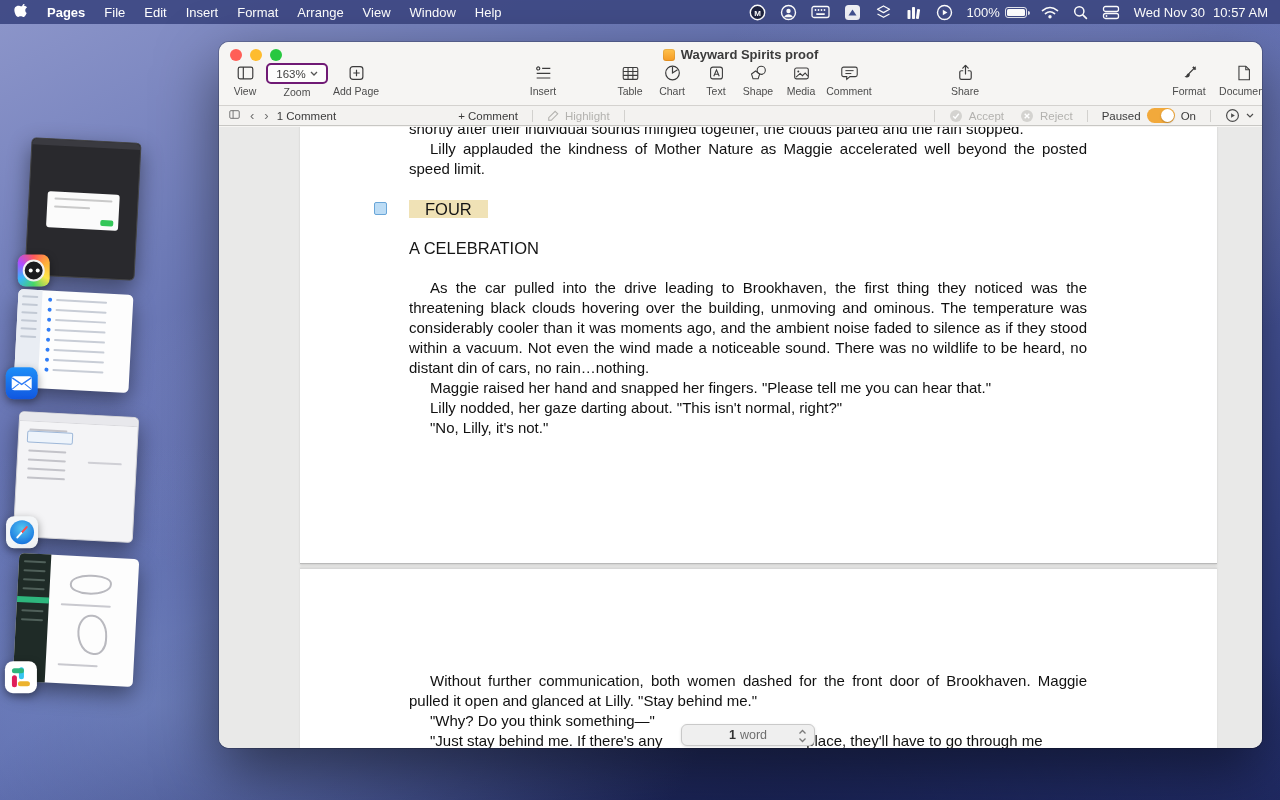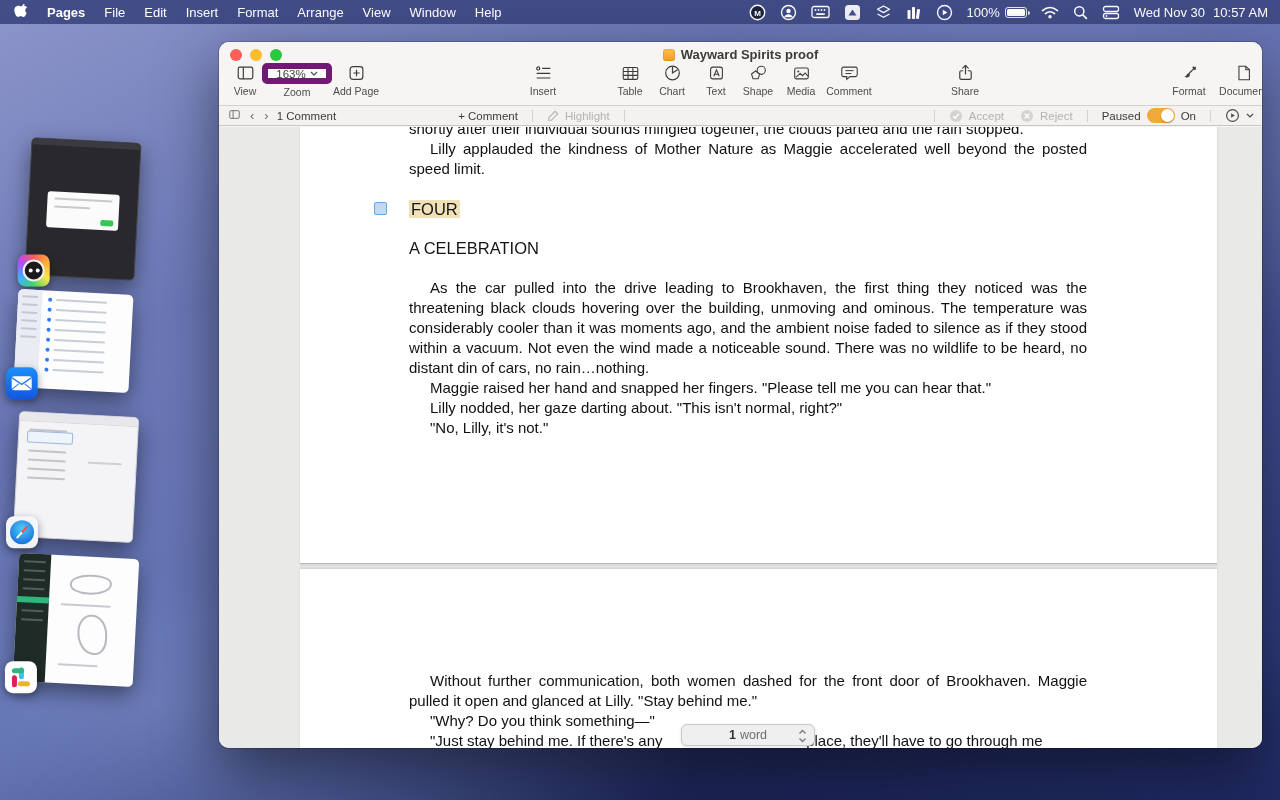--- a/index.html
+++ b/index.html
@@ -88,21 +88,21 @@
   .lights { position:absolute; left:11px; top:7px; display:flex; gap:8px; }
   .light { width:12px; height:12px; border-radius:50%; }
   .light.red { background:#ff5f57; } .light.yellow { background:#febc2e; } .light.green { background:#28c840; }
   .wtitle { position:absolute; top:5px; left:0; right:0; display:flex; justify-content:center; align-items:center; gap:6px;
             font-size:13px; font-weight:bold; color:#3b3b3b; }
   .proxyicon { width:12px; height:12px; border-radius:3px; background:linear-gradient(180deg,#ffc24d,#f59a23); box-shadow:inset 0 0 0 1px rgba(0,0,0,0.08); }
 
   .tbtn { position:absolute; display:flex; flex-direction:column; align-items:center; gap:2px; color:#3e3e3e; }
   .tbtn svg { display:block; }
   .tbtn .lbl { font-size:10.5px; color:#4c4c4c; white-space:nowrap; }
-  .zoombox { display:flex; align-items:center; gap:4px; border:6px solid #701a75; background:#fdfdfc;
+  .zoombox { display:flex; align-items:center; gap:4px; border:2px solid #701a75; background:#fdfdfc;
              border-radius:5px; padding:2px 8px; font-size:11.5px; color:#3e3e3e; height:21px; }
 
   
   .reviewbar { display:flex; align-items:center; height:20px; background:#f3f2f0; border-bottom:1px solid #c8c7c4;
                font-size:11.5px; color:#3c3c3c; padding:0 8px; }
   .reviewbar .grp { display:flex; align-items:center; gap:6px; }
   .reviewbar .sep { width:1px; height:12px; background:#d2d1ce; margin:0 8px; }
   .dim { color:#b3b2af;justify-content:flex-end; }
   .chev { font-size:13px; color:#6f6f6f; line-height:1; padding:0 2px; }
   .toggle { position:relative; width:28px; height:15px; border-radius:8px; background:#f2a93b; }
@@ -118,21 +118,21 @@
              font-family:"Liberation Sans", sans-serif; }
   .textcol1 { top:-8px; }
   .textcol2 { top:544px; }
   .textcol p { text-align:justify; }
   .textcol p.ind { text-indent:21px; }
   .textcol p.nw { white-space:nowrap; text-align:left; }
   .hcenter { text-align:center; font-size:16.5px; color:#151515; }
   .h-four { margin-top:20px; }
   .h-cele { margin-top:19px; }
   .p-body { margin-top:20px; }
-  .hl-comment { background:#f0e2b6; padding:0 2px; }
+  .hl-comment { background:#f0e2b6; padding:0 16px; }
   .comment-marker { position:absolute; left:155px; top:75px; width:13px; height:13px;
                     background:#bcdcf5; border:1px solid #6aa6d8; border-radius:2px; }
   .gapspan { display:inline-block; width:132px; }
 
   
   .wordpill { position:absolute; left:462px; top:597px; width:134px; height:22px;
               background:#efefef; border:1px solid #c9c9c9; border-radius:6px;
               display:flex; align-items:center; justify-content:center; gap:4px;
               font-size:12.5px; color:#6e6e6e; box-shadow:0 1px 3px rgba(0,0,0,0.12); }
   .wordpill .cnt { font-weight:bold; color:#333; }

